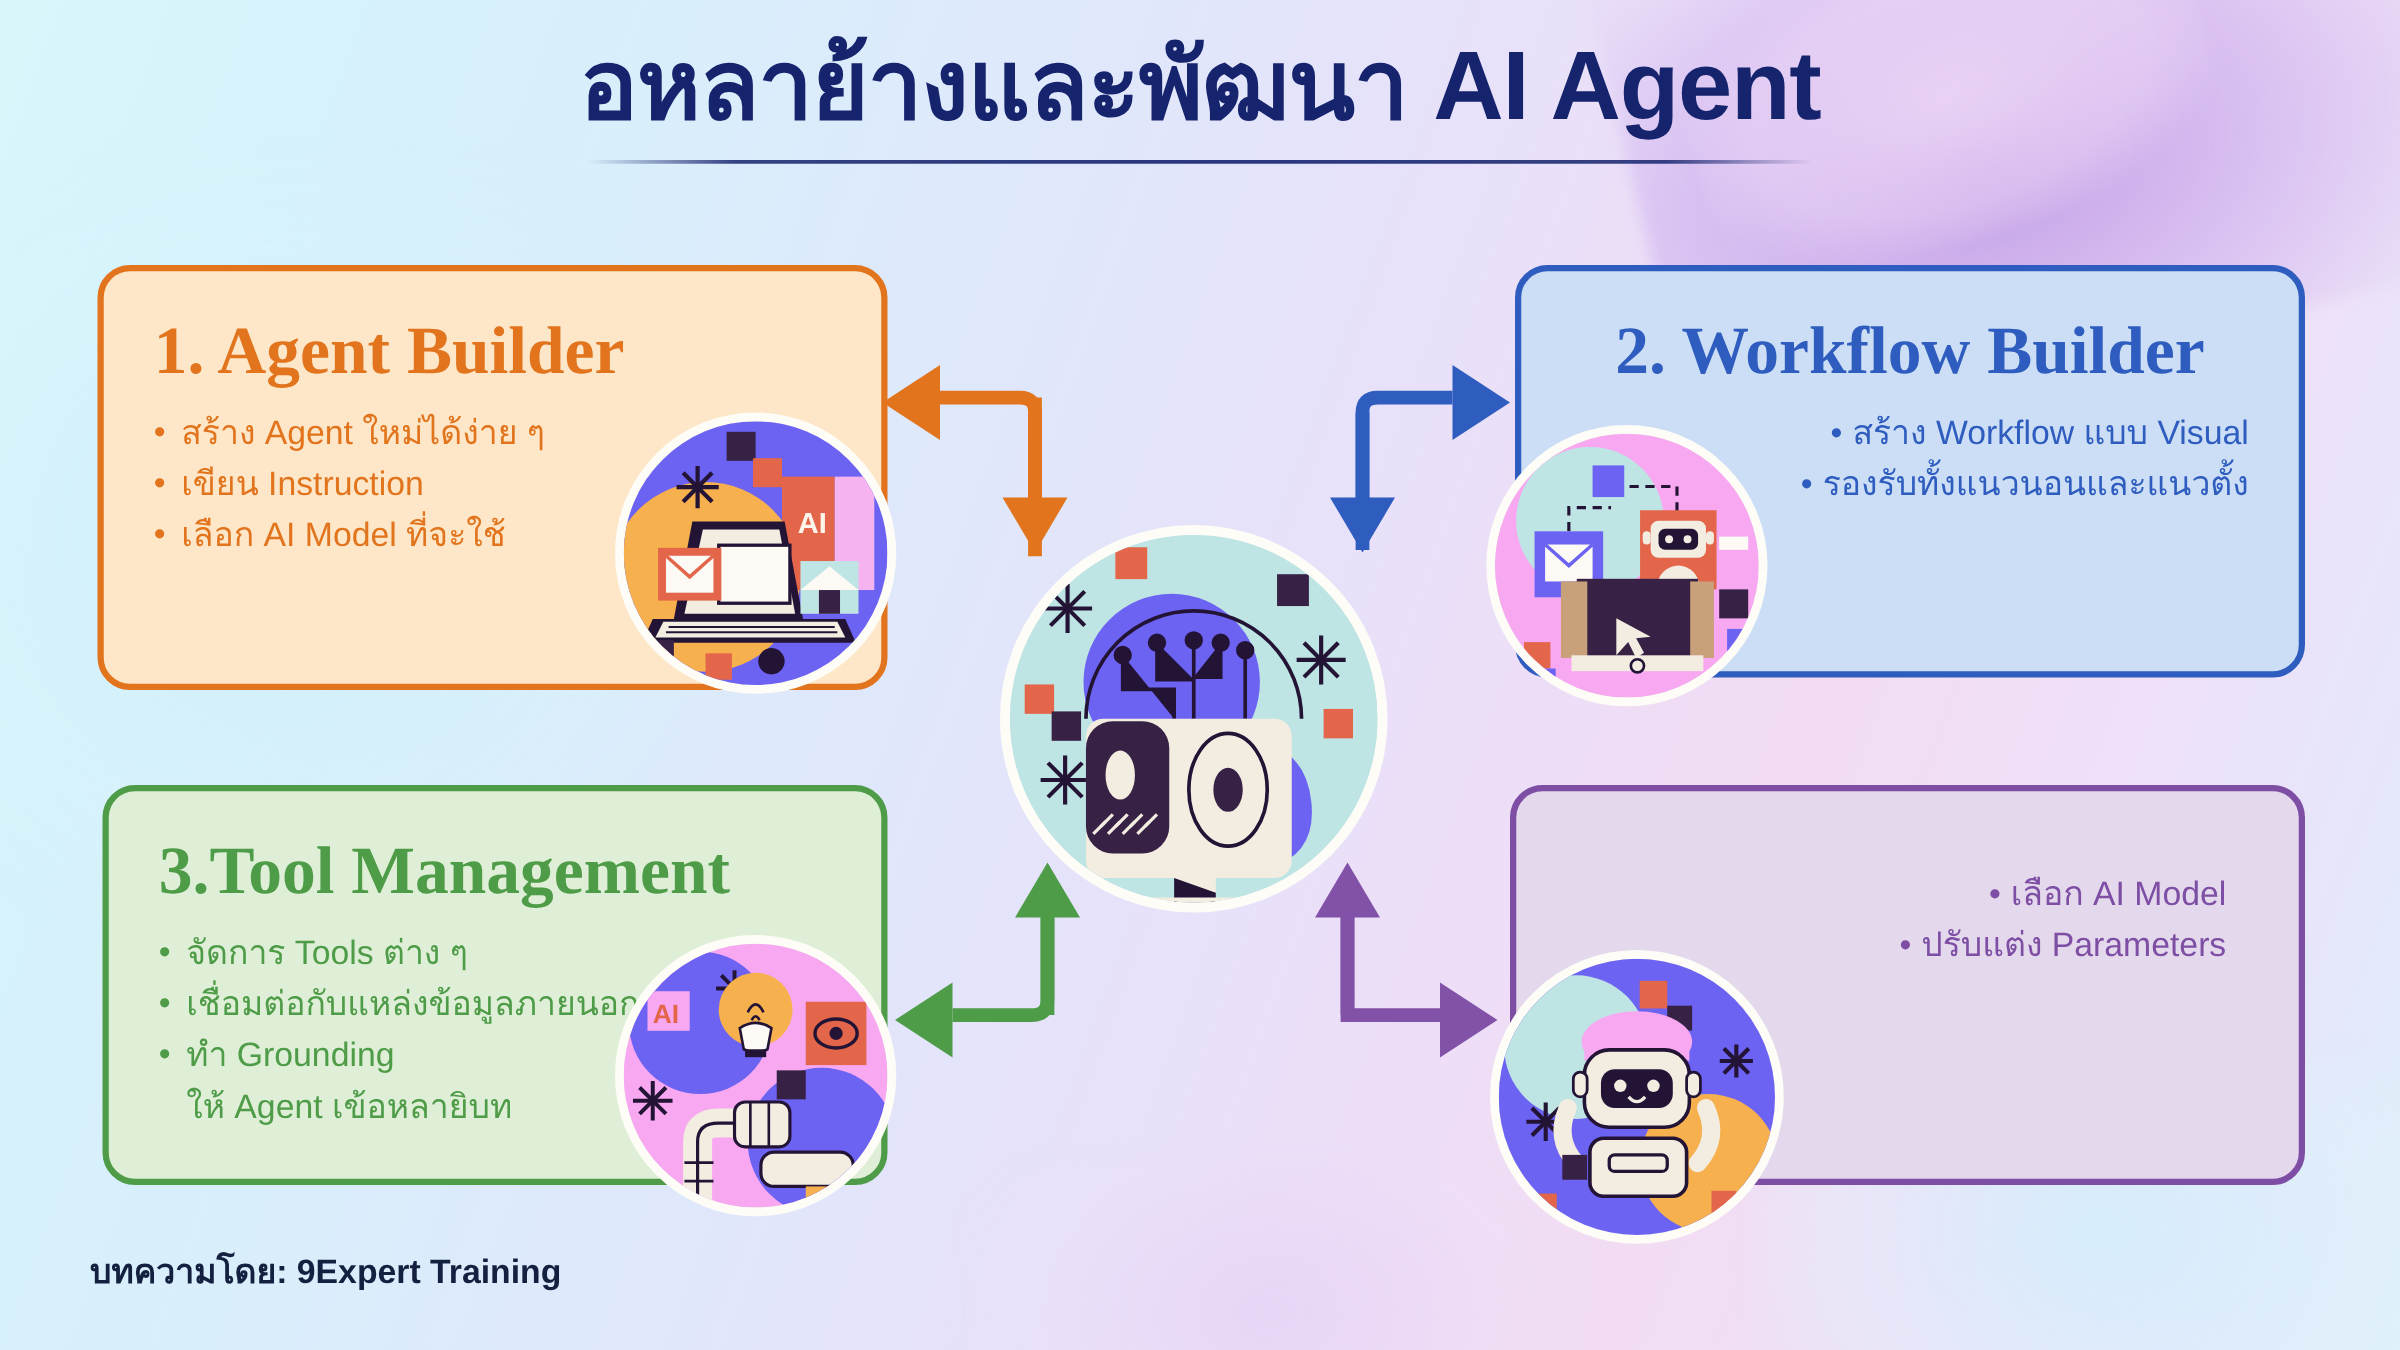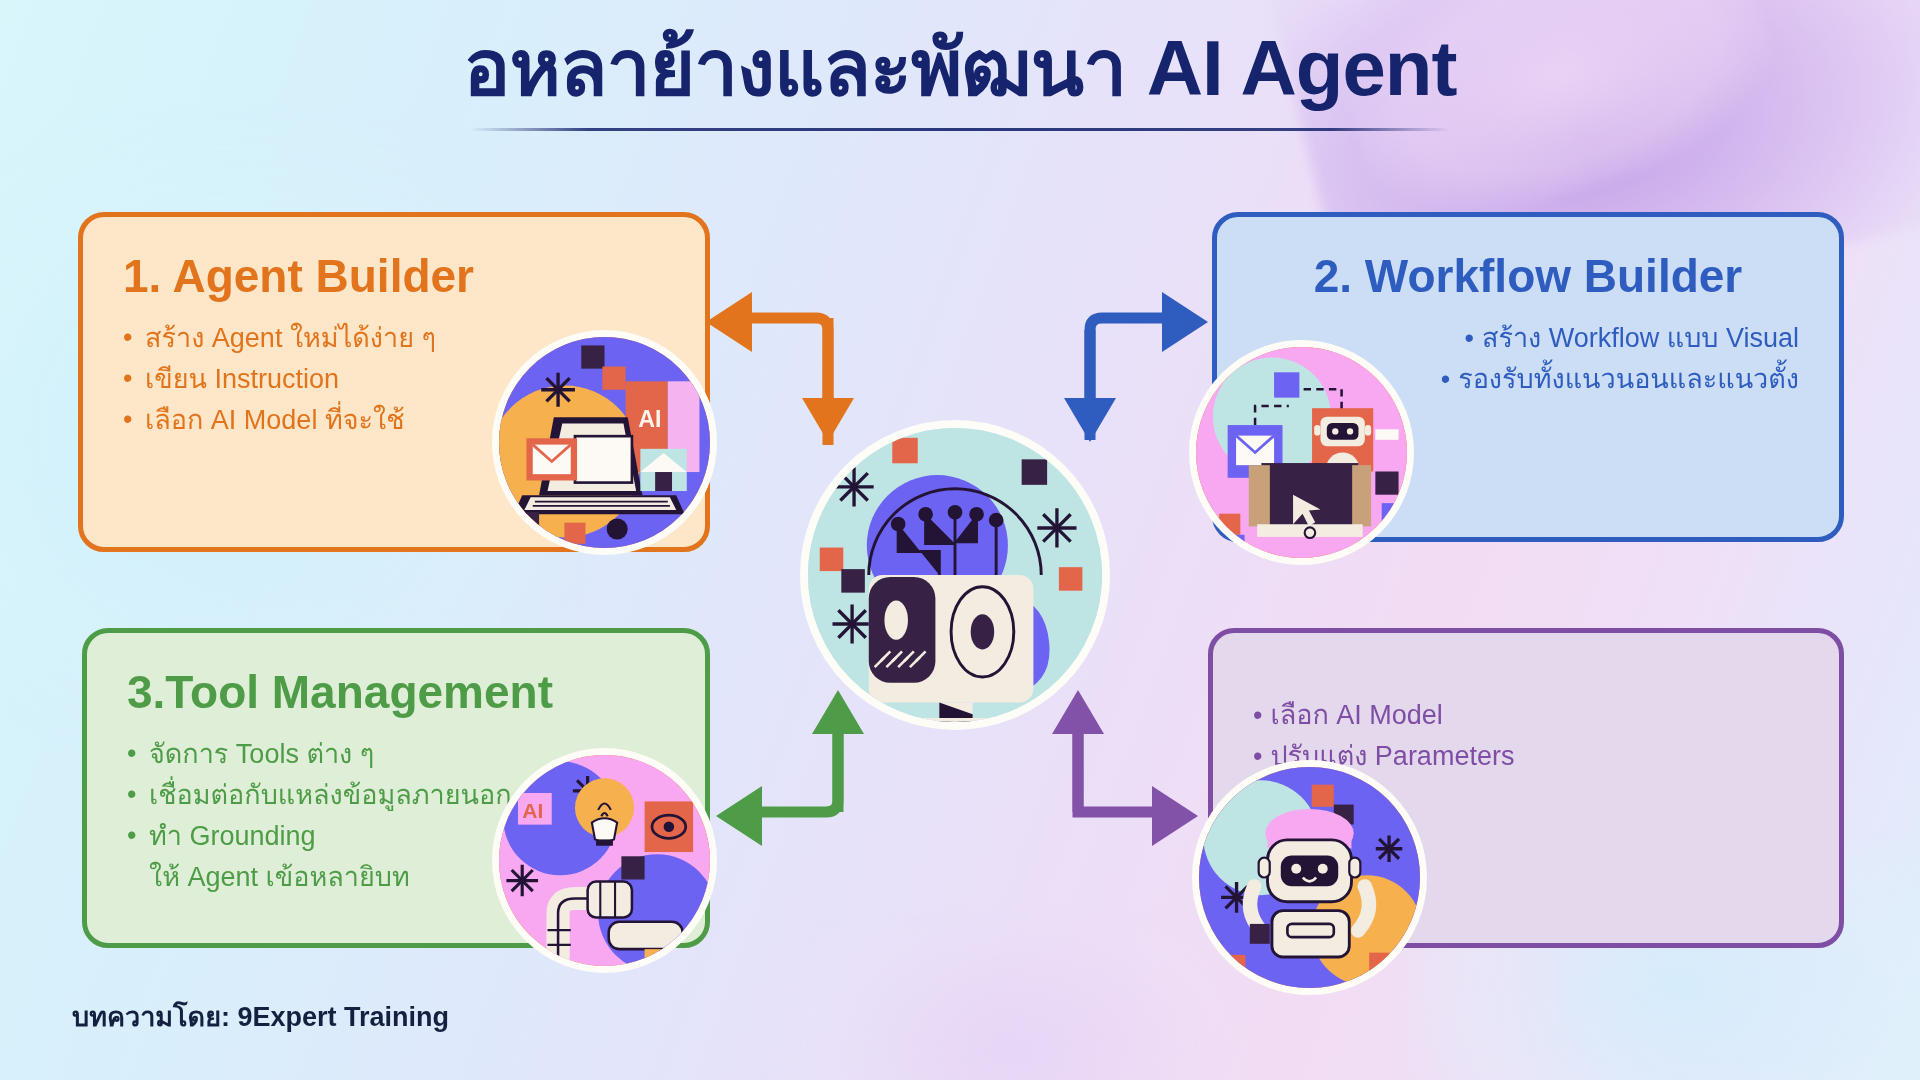--- a/index.html
+++ b/index.html
@@ -49,21 +49,21 @@
     margin: 18px auto 0; width: 980px; height: 3px;
     background: linear-gradient(90deg, rgba(22,36,110,0) 0%, rgba(22,36,110,.85) 12%, rgba(22,36,110,.9) 50%, rgba(22,36,110,.85) 88%, rgba(22,36,110,0) 100%);
     border-radius:2px;
   }
 
   
   .card {
     position:absolute; border-radius: 26px; border-width:5px; border-style:solid;
     padding: 34px 40px 20px 40px; overflow:visible;
   }
-  .card-title { font-weight:700; font-size:46px; line-height:1.1; margin-bottom:16px; white-space:nowrap; }
+  .card-title { font-weight:700; font-size:54px; line-height:1.1; margin-bottom:16px; white-space:nowrap;font-family:Liberation Serif, serif; }
   .bullets { list-style:none; }
   .bullets li {
     font-size:27px; line-height:1.52; padding-left:22px; position:relative; font-weight:400;
   }
   .bullets li.nobullet { padding-left:22px; }
   .bullets li:not(.nobullet)::before {
     content:"•"; position:absolute; left:0; top:-1px; font-size:27px;
   }
 
   #card1 { left:78px; top:212px; width:632px; height:340px;
@@ -80,29 +80,29 @@
   #card2 .bullets li .b { margin-right:8px; }
 
   #card3 { left:82px; top:628px; width:628px; height:320px;
            background:#dfeed7; border-color:#4E9C47; }
   #card3 .card-title { color:#4E9C47; }
   #card3 .bullets li { color:#4E9C47; }
 
   #card4 { left:1208px; top:628px; width:636px; height:320px;
            background:#e3d8ec; border-color:#7E4EA5; }
   #card4 .card-title { color:#7E4EA5; text-align:right; }
-  #card4 .bullets { text-align:left; padding-right:18px; }
+  #card4 .bullets { text-align:right; padding-right:18px; }
   #card4 .bullets li { color:#7E4EA5; padding-left:0; }
   #card4 .bullets li::before { content:""; }
   #card4 .bullets li .b { margin-right:8px; }
 
   
   .illus {
     position:absolute; border-radius:50%; overflow:hidden;
-    border:7px solid #fdfcf6; background:#f97316;
+    border:7px solid #fdfcf6; background:#e5e5e5;
   }
   .illus svg { display:block; width:100%; height:100%; }
 
   #illus1 { left:492px; top:330px; width:225px; height:225px; }
   #illus2 { left:1189px; top:340px; width:225px; height:225px; }
   #illus3 { left:492px; top:748px; width:225px; height:225px; }
   #illus4 { left:1192px; top:760px; width:235px; height:235px; }
 
   
   #center {

